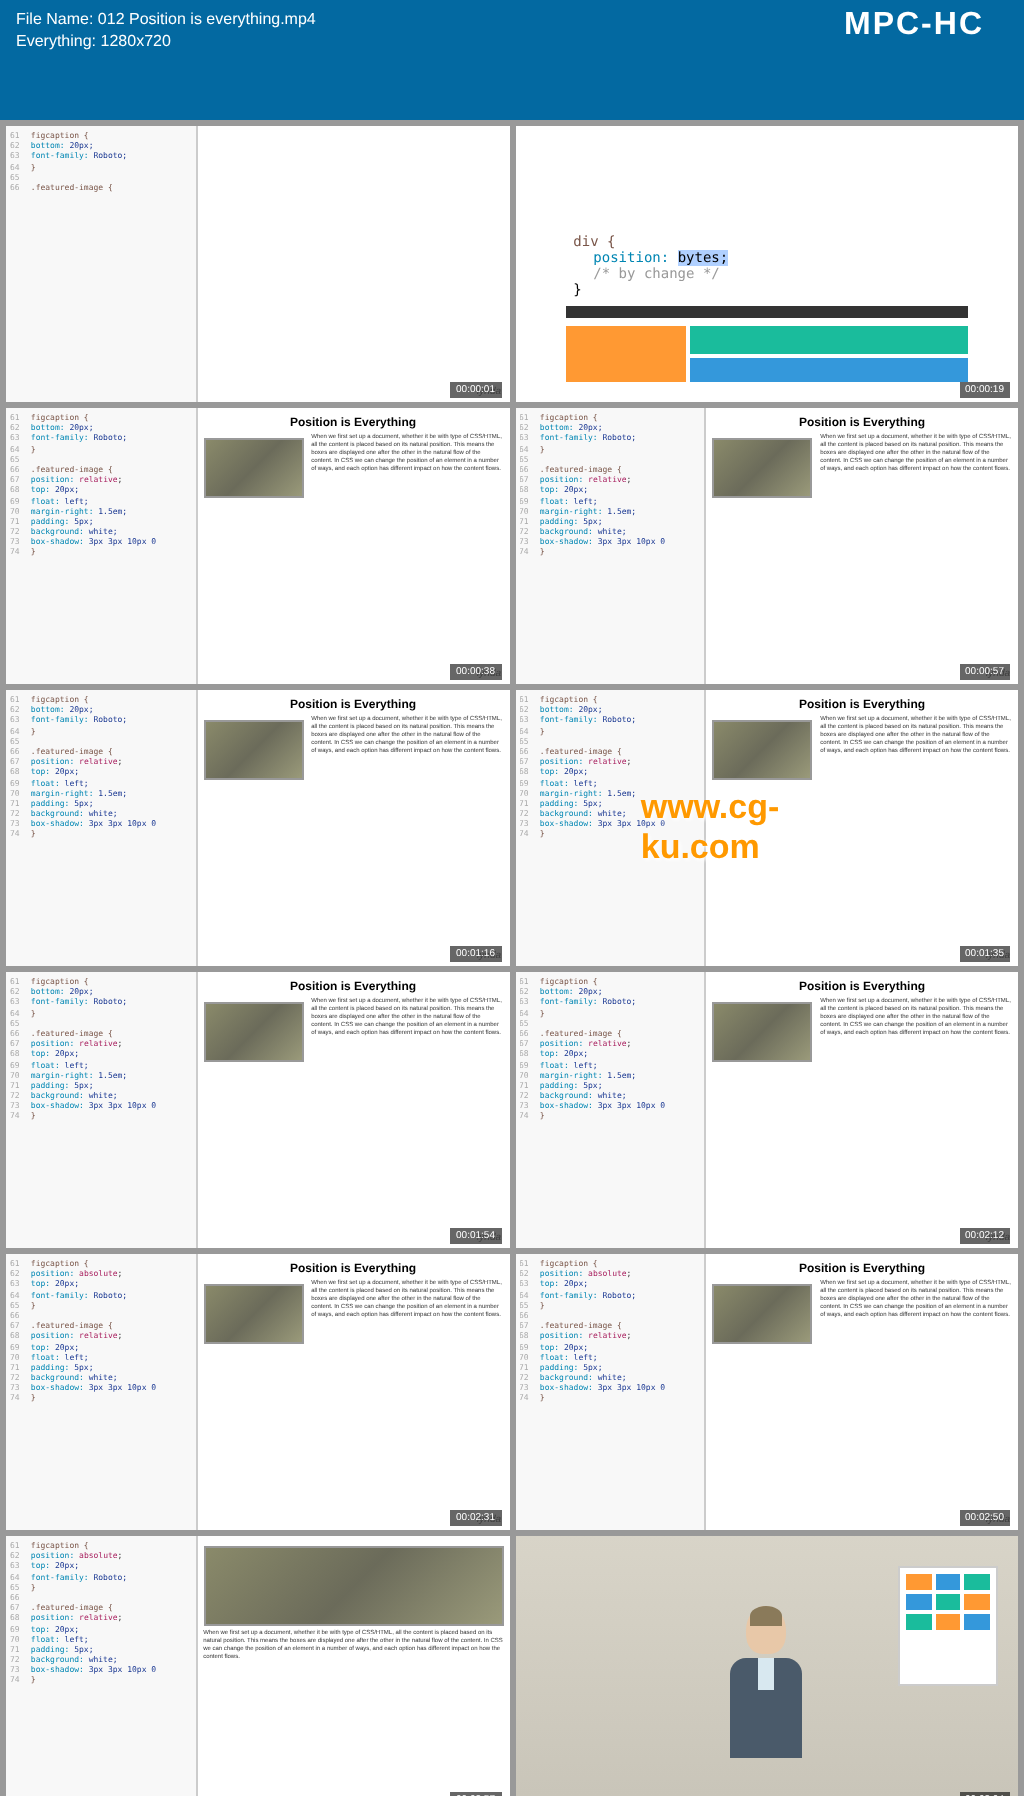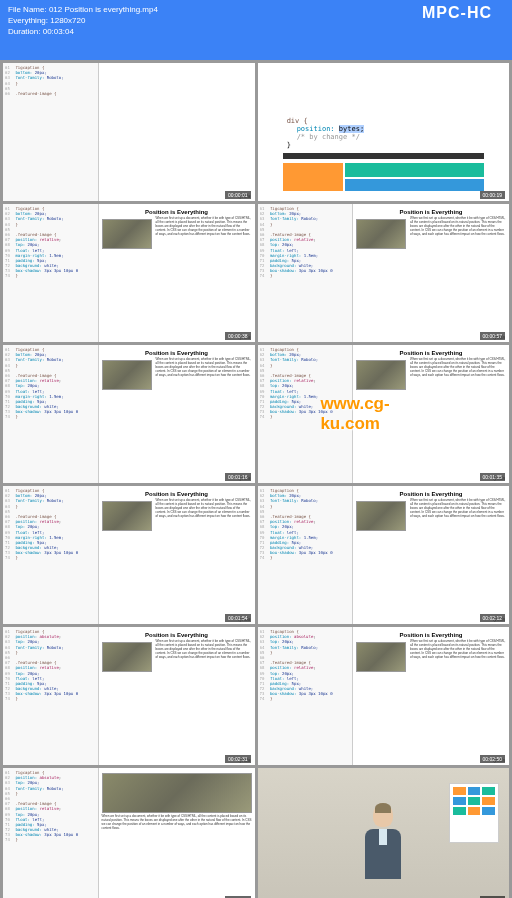--- a/index.html
+++ b/index.html
@@ -1,18 +1,18 @@
 <!DOCTYPE html>
 <html><head>
 <meta charset="utf-8">
 <style>
   * { margin: 0; padding: 0; box-sizing: border-box; }
   body { width: 512px; height: 898px; background: #f0f0f0; font-family: Arial, sans-serif; overflow: hidden; }
   
-  .header { background: #3b82f6; color: #fff; padding: 4px 8px; position: relative; height: 60px; }
+  .header { background: #0369a1; color: #fff; padding: 4px 8px; position: relative; height: 60px; }
   .file-info { font-size: 8px; line-height: 1.4; }
   .app-name { position: absolute; top: 4px; right: 20px; font-size: 16px; font-weight: bold; letter-spacing: 1px; }
   
   .grid { display: grid; grid-template-columns: 1fr 1fr; gap: 3px; padding: 3px; background: #999; }
   
   .thumb { background: #fff; height: 138px; position: relative; overflow: hidden; }
   .thumb-content { display: flex; height: 100%; }
   
   .code-pane { width: 38%; background: #f8f8f8; padding: 2px; font-family: monospace; font-size: 4px; color: #333; line-height: 1.3; border-right: 1px solid #ccc; }
   .code-line { white-space: nowrap; overflow: hidden; }
@@ -55,21 +55,20 @@
   
   .hl { background: #b0d0ff; }
 </style>
 </head>
 <body>
 
 <div class="header">
   <div class="file-info">
     <div><span>File Name:</span> <span>012 Position is everything.mp4</span></div>
     <div><span>Everything:</span> <span>1280x720</span></div>
-    <div><span>Duration:</span> <span>00:03:04</span></div>
   </div>
   <div class="app-name">MPC-HC</div>
 </div>
 
 <div class="grid">
 
   <div class="thumb">
     <div class="thumb-content">
       <div class="code-pane" id="code1">
           <div class="code-line"><span class="ln">61</span> <span class="sel">figcaption {</span></div>

